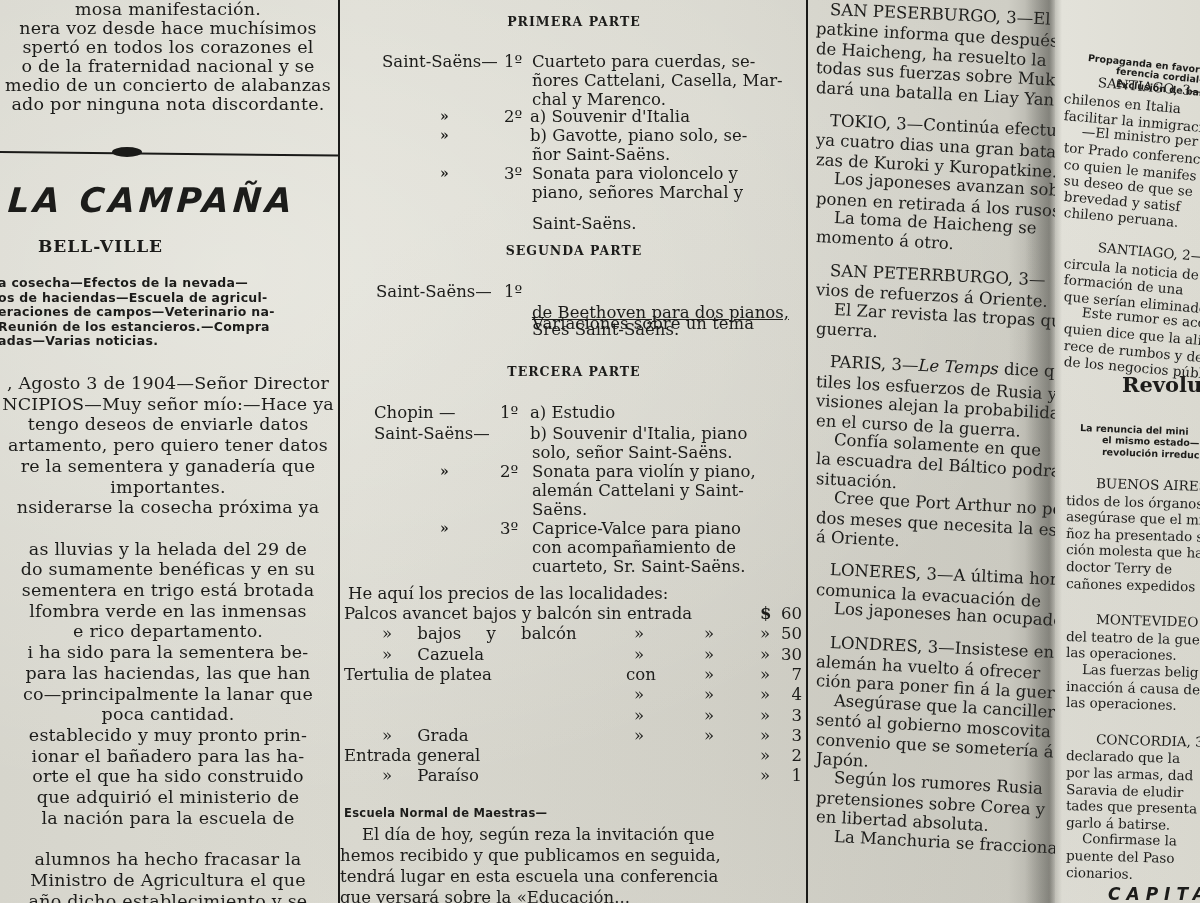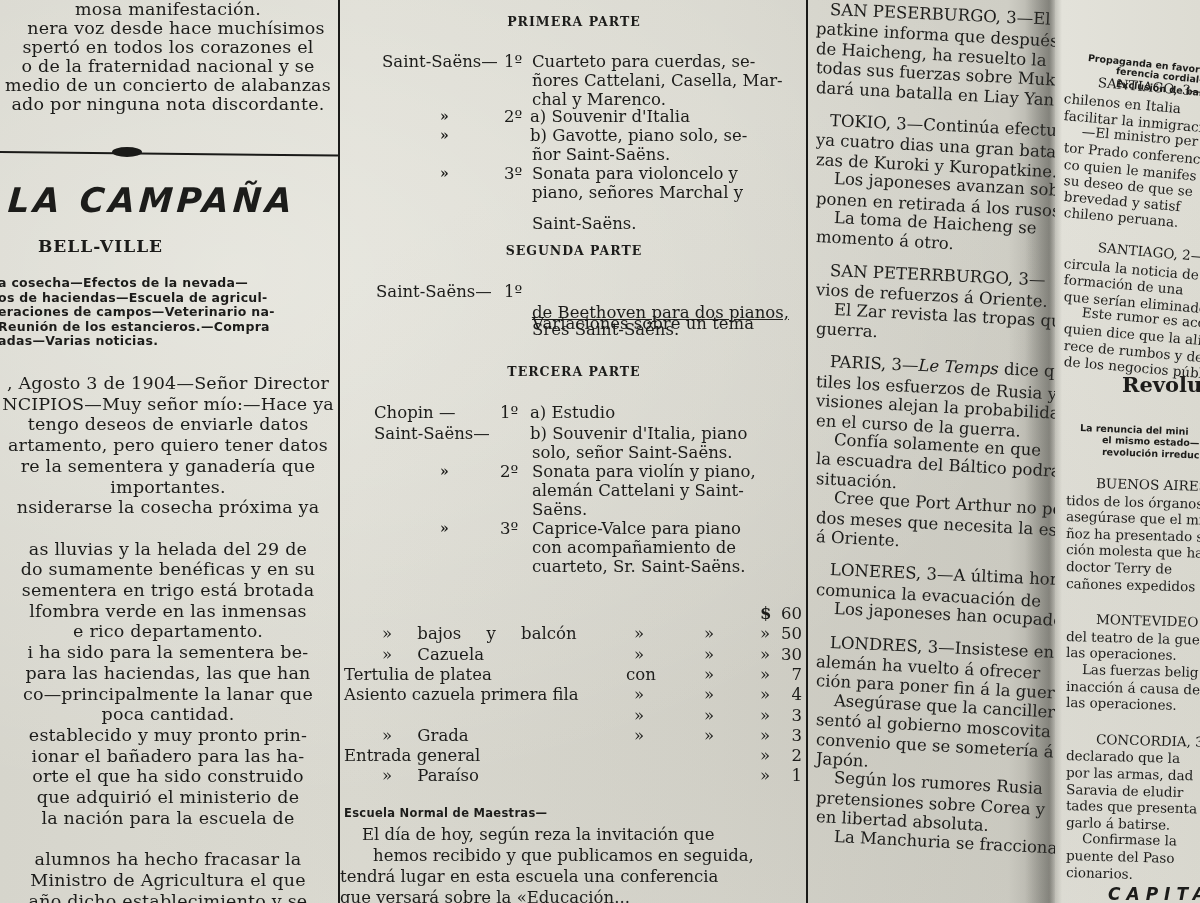--- a/index.html
+++ b/index.html
@@ -52,21 +52,21 @@
   .c4-title { position: absolute; font-family: "DejaVu Serif", serif; font-weight: bold; font-size: 21px; }
 </style>
 </head>
 <body>
 
 <div class="paper"></div>
 
 <div class="col" id="col1">
   <div id="c1-top">
       <div class="c1-line" style="top: 0px;">mosa manifestación.</div>
-      <div class="c1-line" style="top: 19px; padding-left: 8px;">nera voz desde hace muchísimos</div>
+      <div class="c1-line" style="top: 19px;">nera voz desde hace muchísimos</div>
       <div class="c1-line" style="top: 38px;">spertó en todos los corazones el</div>
       <div class="c1-line" style="top: 57px;">o de la fraternidad nacional y se</div>
       <div class="c1-line" style="top: 76px;">medio de un concierto de alabanzas</div>
       <div class="c1-line" style="top: 95px;">ado por ninguna nota discordante.</div>
     </div>
   <div class="divider">
     <div class="bar"></div>
       <div class="diamond"></div>
   </div>
   <div class="headline">LA CAMPAÑA</div>
@@ -143,22 +143,24 @@
       <div class="prog" style="left: 160px; top: 462px;">2º</div>
       <div class="prog" style="left: 192px; top: 462px; width: 270px;">Sonata para violín y piano,</div>
       <div class="prog" style="left: 192px; top: 481px; width: 270px;">alemán Cattelani y Saint-</div>
       <div class="prog" style="left: 192px; top: 500px; width: 270px;">Saëns.</div>
       <div class="ditto" style="left: 100px; top: 520px;">»</div>
       <div class="prog" style="left: 160px; top: 519px;">3º</div>
       <div class="prog" style="left: 192px; top: 519px; width: 270px;">Caprice-Valce para piano</div>
       <div class="prog" style="left: 192px; top: 538px; width: 270px;">con acompañamiento de</div>
       <div class="prog" style="left: 192px; top: 557px; width: 270px;">cuarteto, Sr. Saint-Saëns.</div>
     </div>
+  <div class="prog" style="left:8px; top:584px;">He aquí los precios de las localidades:</div>
   <div id="c2-prices">
       <div class="price-row" style="top: 604px;">
+        <span style="left: 0px;">Palcos avancet bajos y balcón sin entrada</span>
         <span style="left: 416px; font-weight: bold;">$</span>
         <span class="amt">60</span>
       </div>
       <div class="price-row" style="top: 624.3px;">
         <span style="left: 38px; word-spacing: 20px;">» bajos y balcón</span>
         <span style="left: 290px;">»</span>
         <span style="left: 360px;">»</span>
         <span style="left: 416px; font-weight: normal;">»</span>
         <span class="amt">50</span>
       </div>
@@ -170,21 +172,20 @@
         <span class="amt">30</span>
       </div>
       <div class="price-row" style="top: 664.9px;">
         <span style="left: 0px;">Tertulia de platea</span>
         <span style="left: 282px;">con</span>
         <span style="left: 360px;">»</span>
         <span style="left: 416px; font-weight: normal;">»</span>
         <span class="amt">7</span>
       </div>
       <div class="price-row" style="top: 685.2px;">
-        <span style="left: 0px;">Asiento cazuela primera fila</span>
         <span style="left: 290px;">»</span>
         <span style="left: 360px;">»</span>
         <span style="left: 416px; font-weight: normal;">»</span>
         <span class="amt">4</span>
       </div>
       <div class="price-row" style="top: 705.5px;">
         <span style="left: 290px;">»</span>
         <span style="left: 360px;">»</span>
         <span style="left: 416px; font-weight: normal;">»</span>
         <span class="amt">3</span>
@@ -203,21 +204,21 @@
       </div>
       <div class="price-row" style="top: 766.4px;">
         <span style="left: 38px; word-spacing: 20px;">» Paraíso</span>
         <span style="left: 416px; font-weight: normal;">»</span>
         <span class="amt">1</span>
       </div>
     </div>
   <div class="section-head">Escuela Normal de Maestras—</div>
   <div id="c2-section">
       <div class="body2" style="top: 824px; left: 22px;">El día de hoy, según reza la invitación que</div>
-      <div class="body2" style="top: 845px; left: 8px; padding-left: 25px;">hemos recibido y que publicamos en seguida,</div>
+      <div class="body2" style="top: 845px; left: 0px;">hemos recibido y que publicamos en seguida,</div>
       <div class="body2" style="top: 866px; left: 0px;">tendrá lugar en esta escuela una conferencia</div>
       <div class="body2" style="top: 887px; left: 0px;">que versará sobre la «Educación...</div>
     </div>
 </div>
 <div class="rule" style="left:806px;"></div>
 
 <div class="col" id="col3">
   <div id="c3-lines">
       <div class="c3-line" style="top: 0px; left: 20px; transform: rotate(2.5deg);">SAN PESERBURGO, 3—El</div>
       <div class="c3-line" style="top: 19.4px; left: 6px; transform: rotate(3deg);">patkine informa que después</div>

